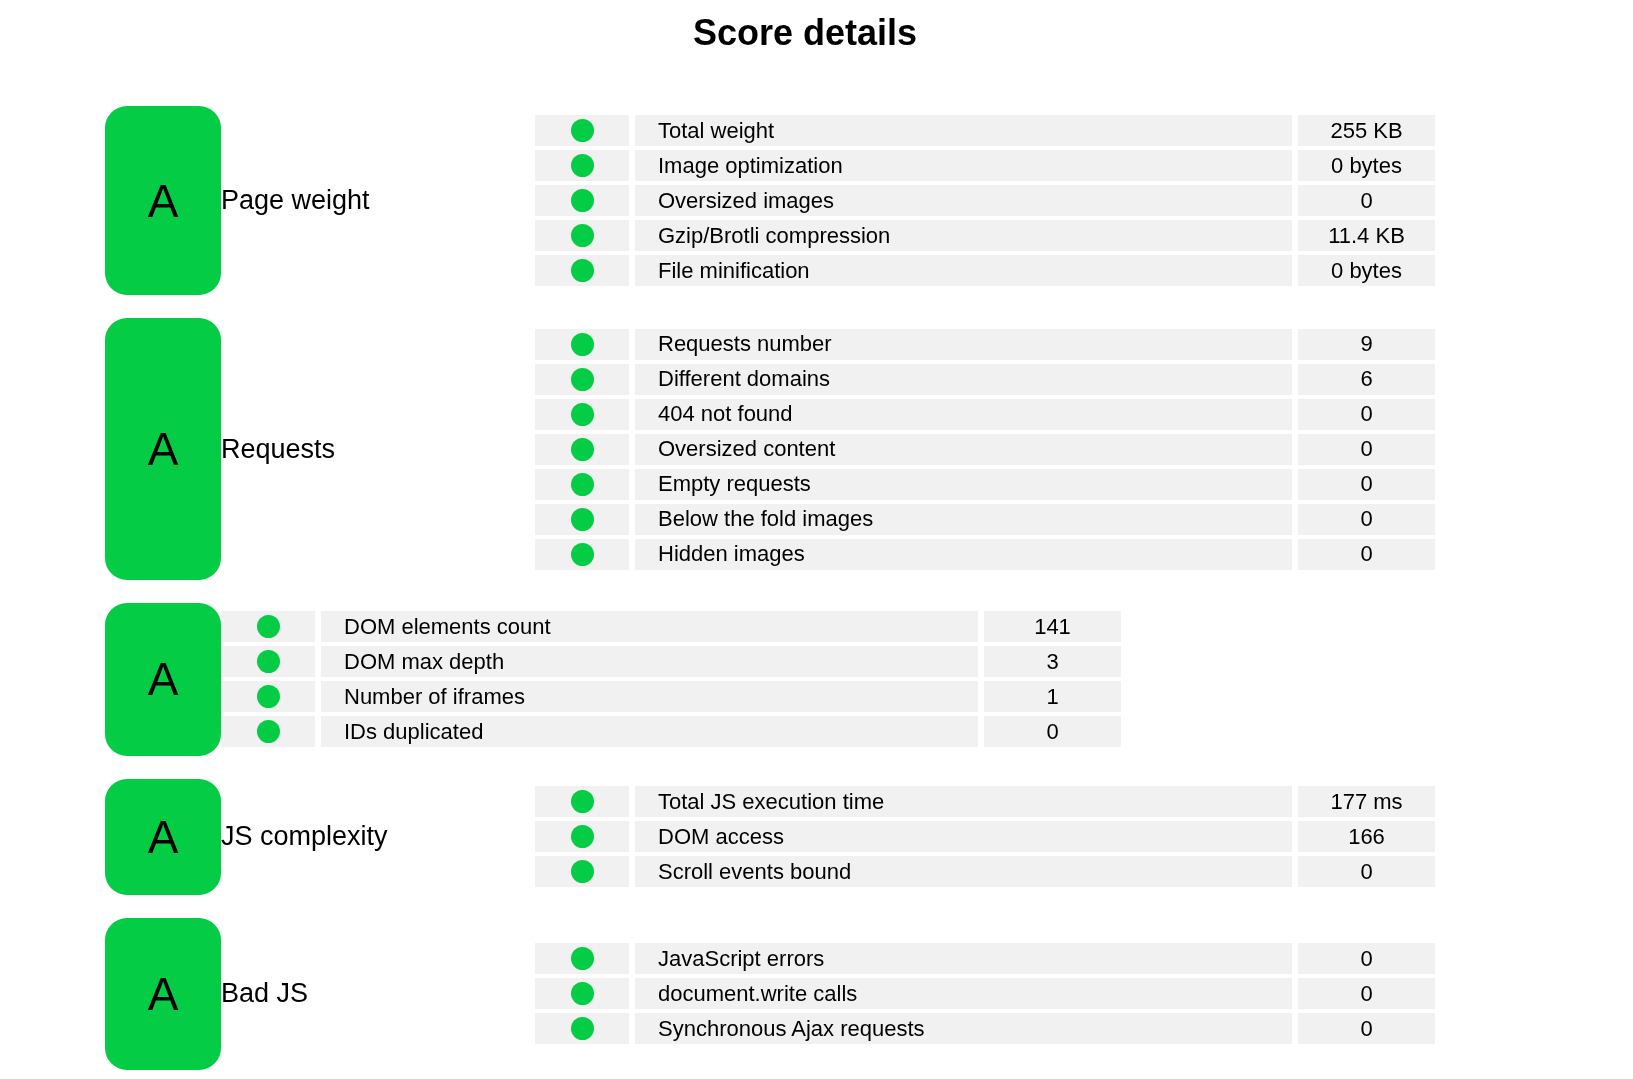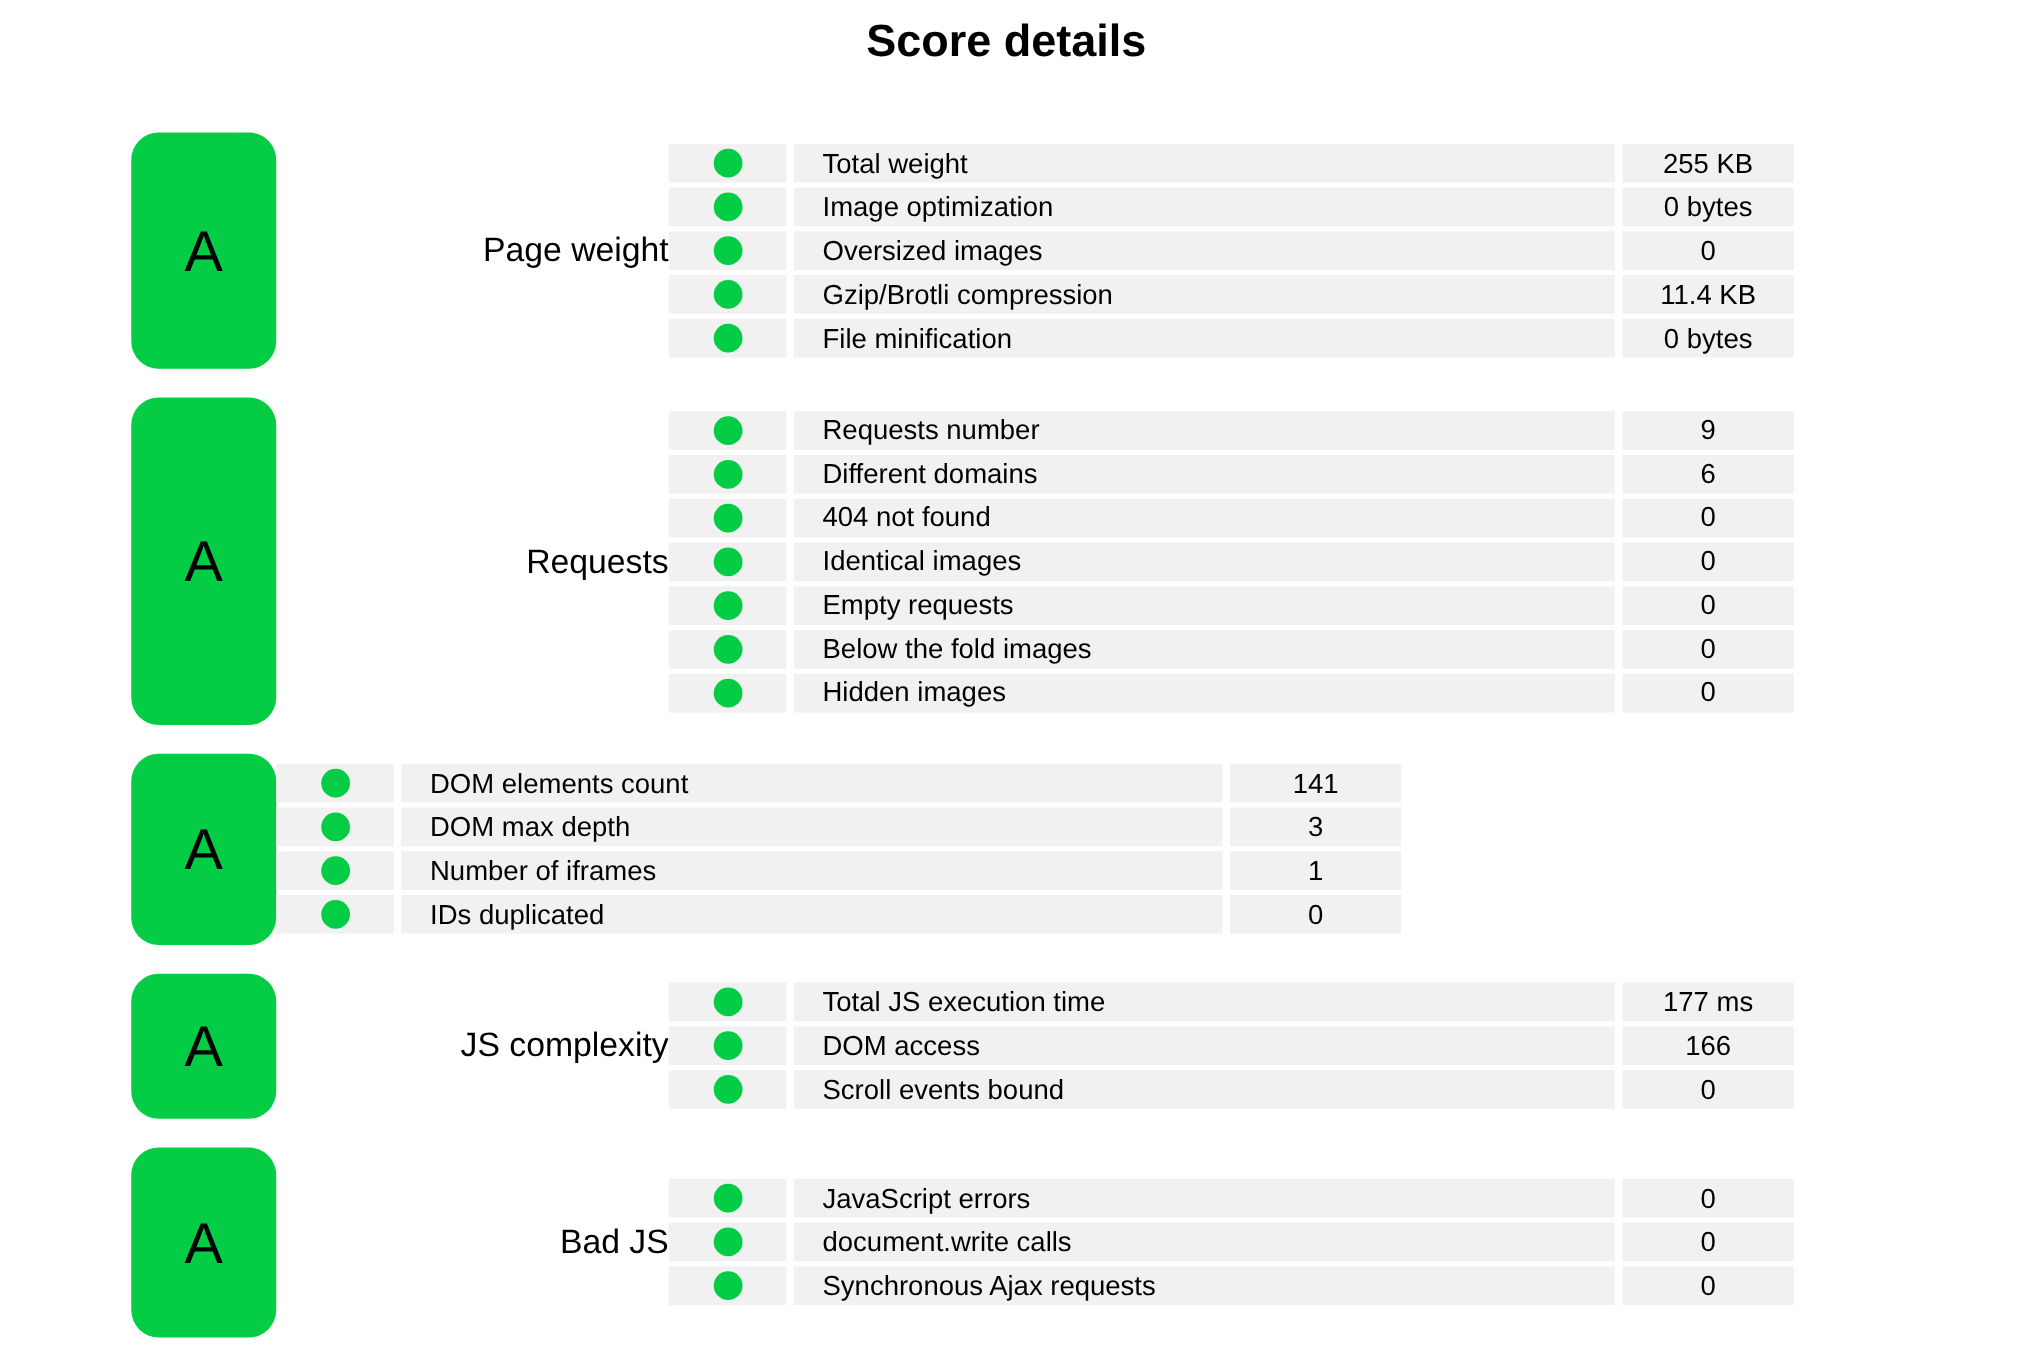--- a/index.html
+++ b/index.html
@@ -5,21 +5,21 @@
   html, body { margin: 0; padding: 0; background: #ffffff; }
   body { width: 1633px; height: 1079px; overflow: hidden; position: relative;
          font-family: "Liberation Sans", sans-serif; color: #000; }
   .title { position: absolute; top: 12px; left: 0; width: 1610px; text-align: center;
            font-size: 36px; font-weight: bold; margin: 0; }
   .sections { position: absolute; top: 106px; left: 105px; }
   .section { display: flex; align-items: center; margin-bottom: 23px; }
   .badge { width: 116px; border-radius: 22px; background: #04cc44;
            display: flex; align-items: center; justify-content: center;
            font-size: 46px; color: #000; flex: 0 0 116px; }
-  .label { width: 314px; text-align: right; font-size: 27px; flex: 0 0 314px; }
+  .label { width: 314px; text-align: left; font-size: 27px; flex: 0 0 314px; }
   .rows { display: flex; flex-direction: column; gap: 4px; padding: 6px 0; }
   .row { display: flex; height: 31px; gap: 6px; }
   .cell { background: #f1f1f1; height: 31px; display: flex; align-items: center; font-size: 22px; }
   .c-dot { width: 94px; justify-content: center; }
   .dot { width: 23px; height: 23px; border-radius: 50%; background: #04cc44; display: inline-block; }
   .c-name { width: 657px; padding-left: 23px; box-sizing: border-box; }
   .c-val { width: 137px; justify-content: center; text-align: right; }
 </style>
 </head>
 <body>
@@ -94,21 +94,21 @@
     <div class="cell c-dot">
             <span class="dot"></span>
           </div>
     <div class="cell c-name">404 not found</div>
     <div class="cell c-val">0</div>
   </div>
         <div class="row">
     <div class="cell c-dot">
             <span class="dot"></span>
           </div>
-    <div class="cell c-name">Identical images</div>
+    <div class="cell c-name">Oversized content</div>
     <div class="cell c-val">0</div>
   </div>
         <div class="row">
     <div class="cell c-dot">
             <span class="dot"></span>
           </div>
     <div class="cell c-name">Empty requests</div>
     <div class="cell c-val">0</div>
   </div>
         <div class="row">

